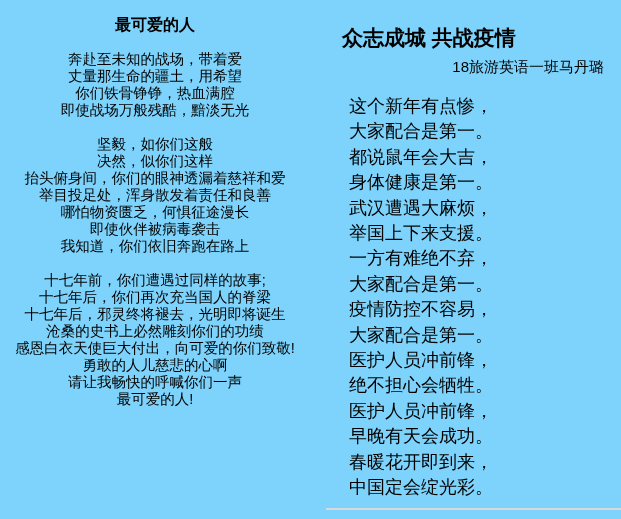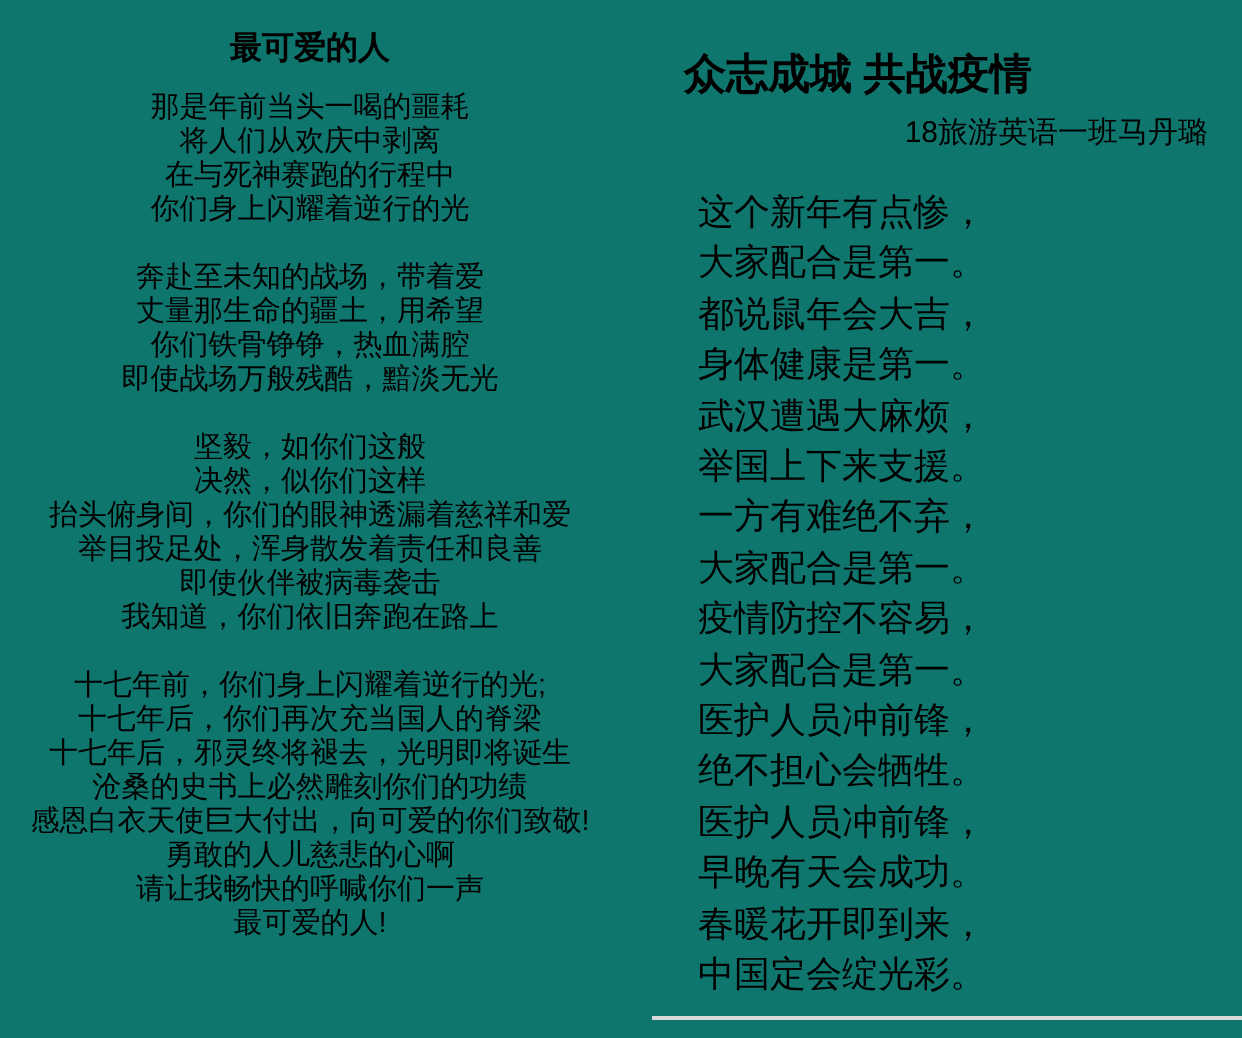--- a/index.html
+++ b/index.html
@@ -6,21 +6,21 @@
     margin: 0;
     padding: 0;
     background: #ffffff;
     font-family: "Liberation Sans", sans-serif;
     color: #000000;
   }
   .page {
     position: relative;
     width: 621px;
     height: 519px;
-    background: #0f766e;
+    background: #7dd3fc;
     overflow: hidden;
   }
   
   .left-col {
     position: absolute;
     left: 0;
     top: 0;
     width: 310px;
   }
   .l-title {
@@ -88,45 +88,40 @@
   }
 </style>
 </head>
 <body>
 
 <div class="page">
 
   <div class="left-col">
     <div class="l-title">最可爱的人</div>
 
-    <div class="l-stanza first">
-      <div>那是年前当头一喝的噩耗</div>
-      <div>将人们从欢庆中剥离</div>
-      <div>在与死神赛跑的行程中</div>
-      <div>你们身上闪耀着逆行的光</div>
-    </div>
 
     <div class="l-stanza">
       <div>奔赴至未知的战场，带着爱</div>
       <div>丈量那生命的疆土，用希望</div>
       <div>你们铁骨铮铮，热血满腔</div>
       <div>即使战场万般残酷，黯淡无光</div>
     </div>
 
     <div class="l-stanza">
       <div>坚毅，如你们这般</div>
       <div>决然，似你们这样</div>
       <div>抬头俯身间，你们的眼神透漏着慈祥和爱</div>
       <div>举目投足处，浑身散发着责任和良善</div>
+      <div>哪怕物资匮乏，何惧征途漫长</div>
       <div>即使伙伴被病毒袭击</div>
       <div>我知道，你们依旧奔跑在路上</div>
     </div>
 
     <div class="l-stanza">
-      <div>十七年前，你们身上闪耀着逆行的光;</div>
+      <div>十七年前，你们遭遇过同样的故事;</div>
       <div>十七年后，你们再次充当国人的脊梁</div>
       <div>十七年后，邪灵终将褪去，光明即将诞生</div>
       <div>沧桑的史书上必然雕刻你们的功绩</div>
       <div>感恩白衣天使巨大付出，向可爱的你们致敬!</div>
       <div>勇敢的人儿慈悲的心啊</div>
       <div>请让我畅快的呼喊你们一声</div>
       <div>最可爱的人!</div>
     </div>
   </div>
 

